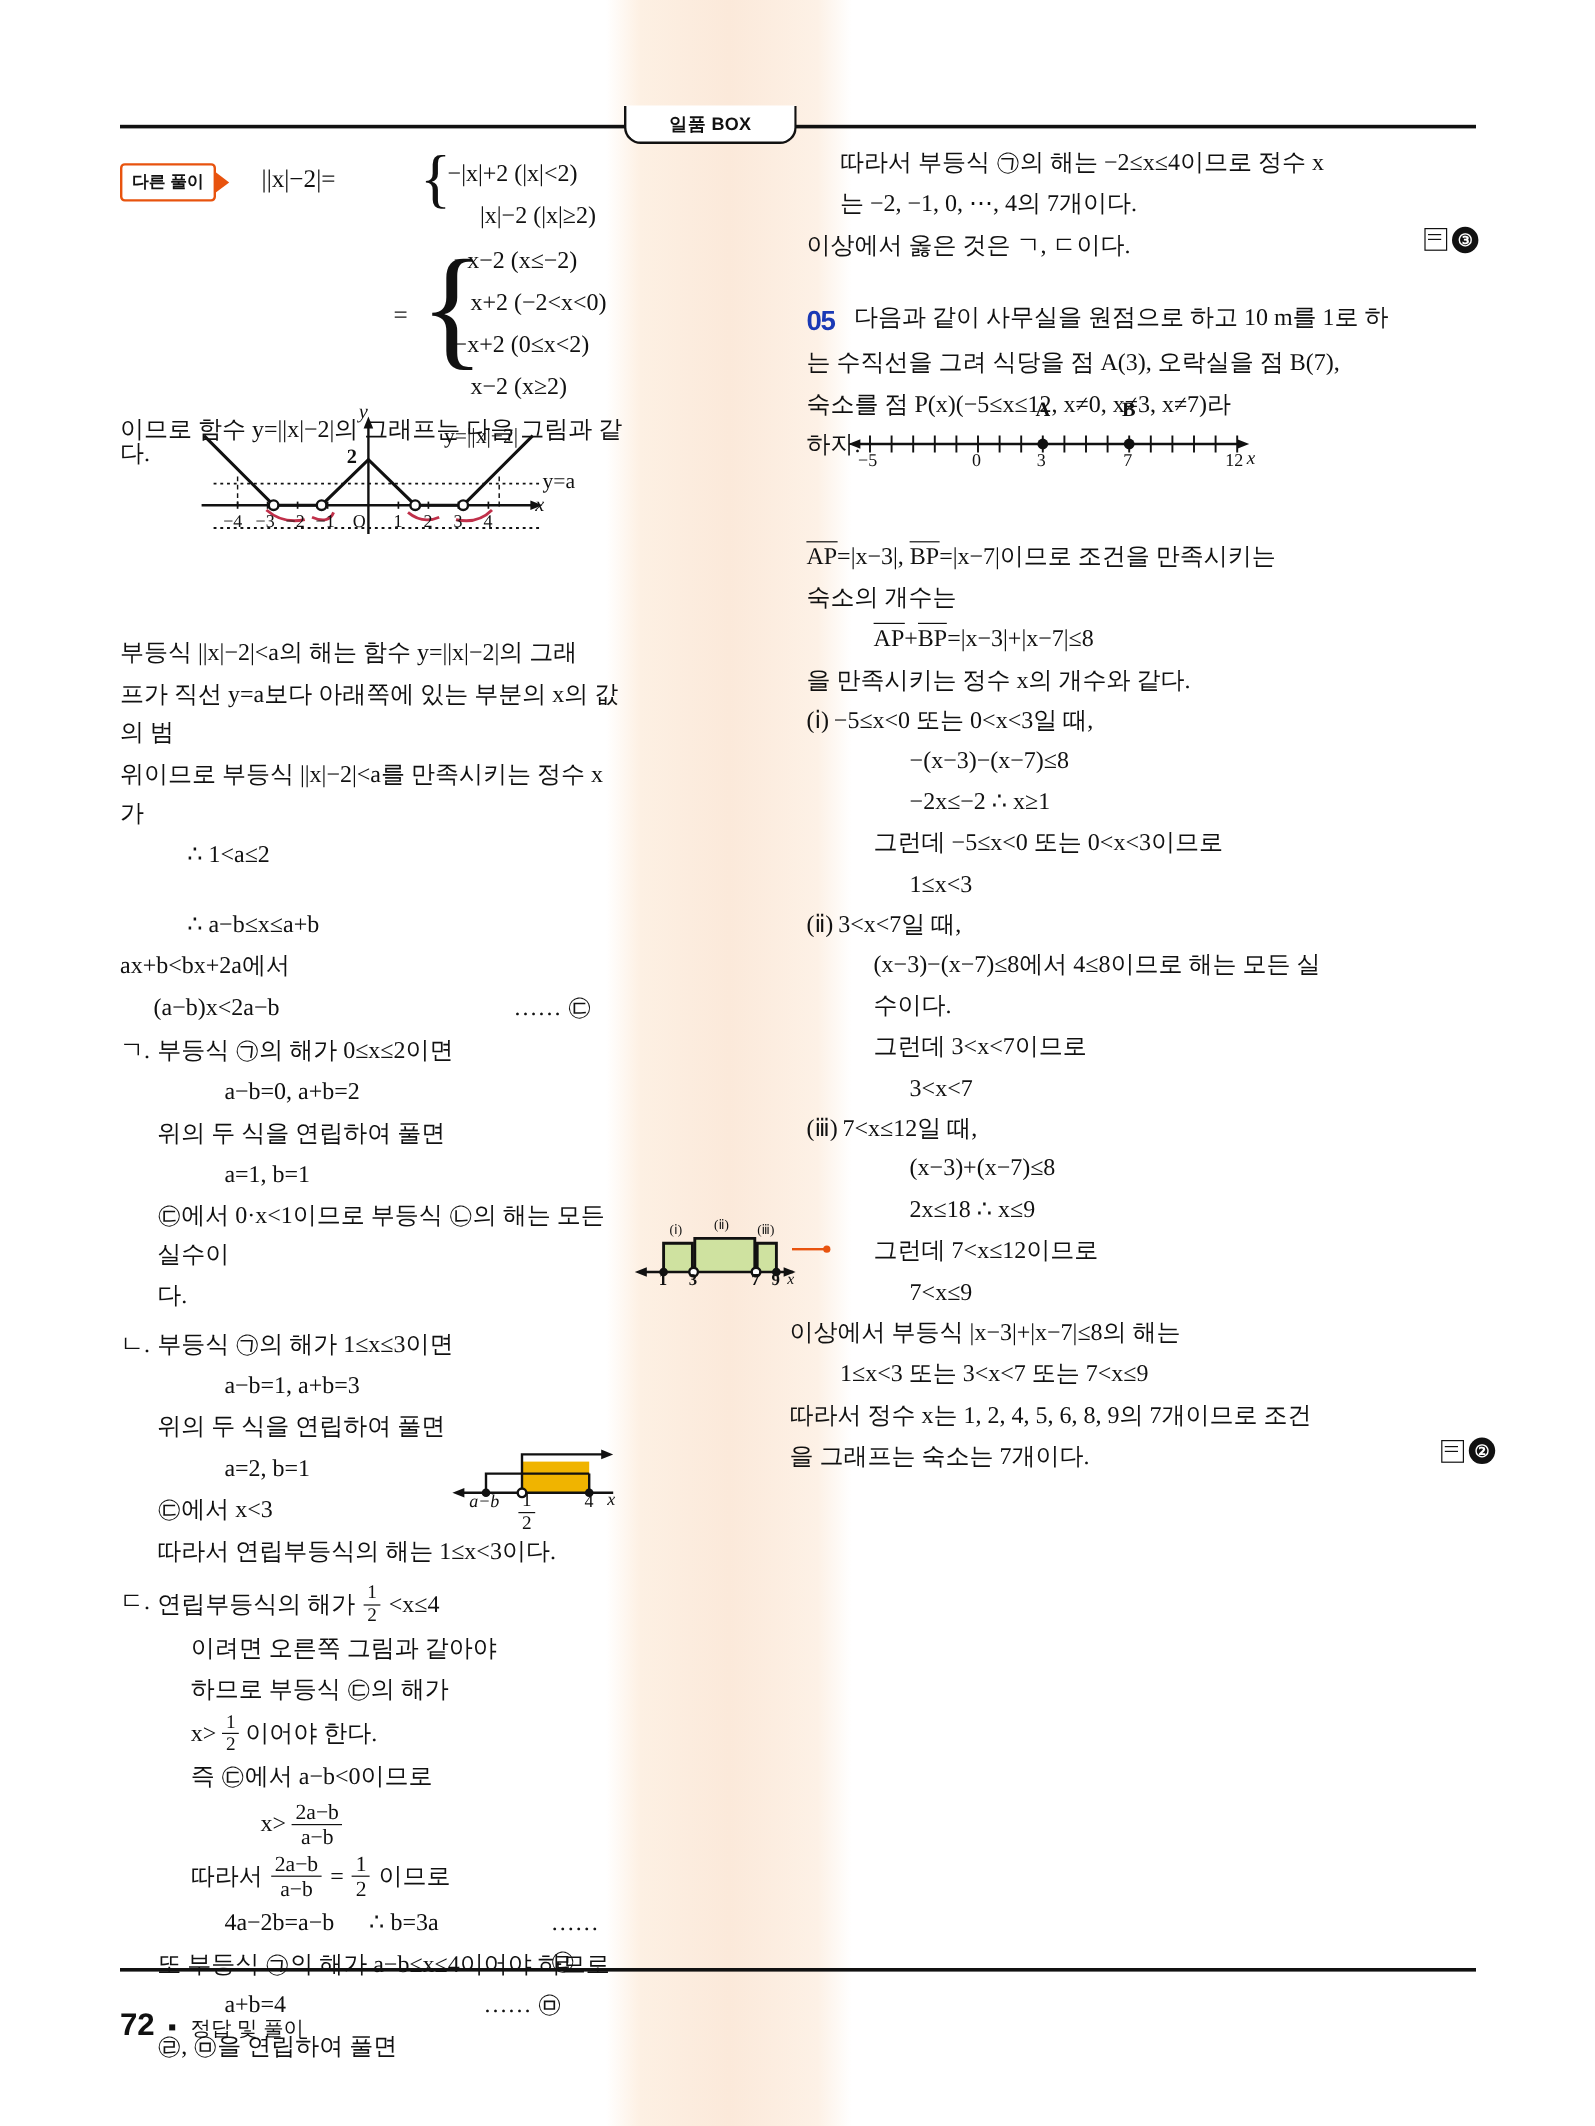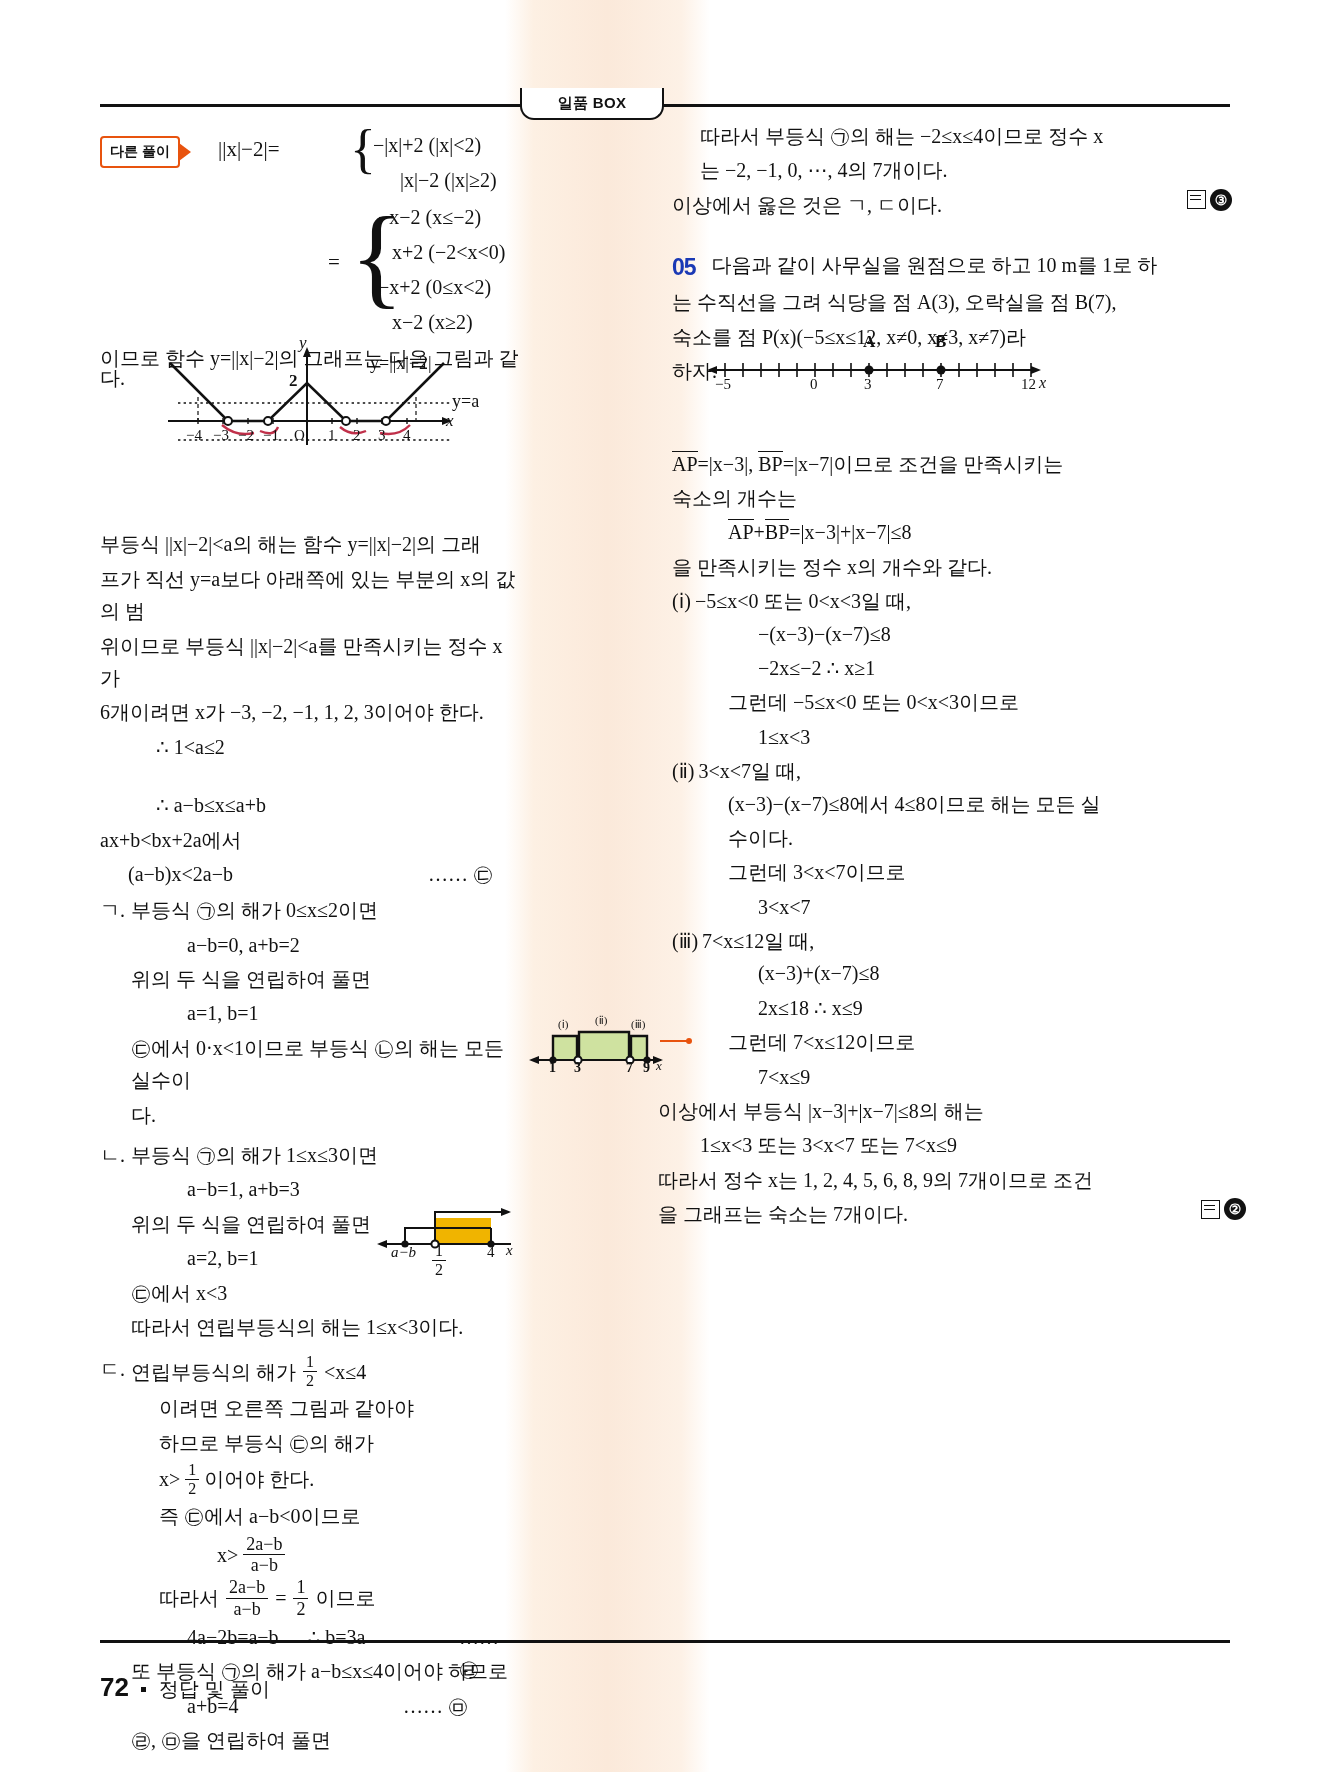--- a/index.html
+++ b/index.html
@@ -77,21 +77,21 @@
   
   .frac{display:inline-block;vertical-align:middle;text-align:center;font-size:16px;line-height:1.12;margin:0 3px;}
   .frac .num{display:block;border-bottom:1.4px solid #111;padding:0 3px;}
   .frac .den{display:block;padding:0 3px;}
   .frac.big{font-size:18px;}
 
   
   .footer{position:absolute;left:100px;top:1672px;font-family:"Liberation Sans",sans-serif;}
   .footer .pg{font-weight:bold;font-size:26px;color:#111;}
   .footer .dot{display:inline-block;width:5px;height:5px;background:#111;vertical-align:middle;margin:0 8px 4px 8px;}
-  .footer .lbl{font-size:20px;}
+  .footer .lbl{font-size:17px;}
 
   
   .fig1{position:absolute;left:160px;top:345px;width:300px;height:110px;}
   
   .fig2{position:absolute;left:705px;top:348px;width:340px;height:42px;}
   
   .fig3{position:absolute;left:525px;top:1012px;width:140px;height:62px;}
   
   .fig4{position:absolute;left:375px;top:1198px;width:140px;height:62px;}
 
@@ -137,21 +137,20 @@
       <div style="position:absolute;left:0;top:222px;" class="p">이므로 함수 y=||x|−2|의 그래프는 다음 그림과 같</div>
     </div>
 
     <div class="p" style="margin-top:-8px;">다.</div>
 
     <div style="height:132px;"></div>
 
     <div class="p">부등식 ||x|−2|&lt;a의 해는 함수 y=||x|−2|의 그래</div>
     <div class="p">프가 직선 y=a보다 아래쪽에 있는 부분의 x의 값의 범</div>
     <div class="p">위이므로 부등식 ||x|−2|&lt;a를 만족시키는 정수 x가</div>
-    <div class="p">6개이려면 x가 −3, −2, −1, 1, 2, 3이어야 한다.</div>
     <div class="p ind2">∴ 1&lt;a≤2</div>
 
     <div style="height:24px;"></div>
     <div style="position:relative;">
       <div class="p ind2">∴ a−b≤x≤a+b</div>
       <div class="p">ax+b&lt;bx+2a에서</div>
       <div class="p ind1" style="position:relative;">
         <span>(a−b)x&lt;2a−b</span>
         <span style="position:absolute;left:300px;">…… ㉢</span>
       </div>

